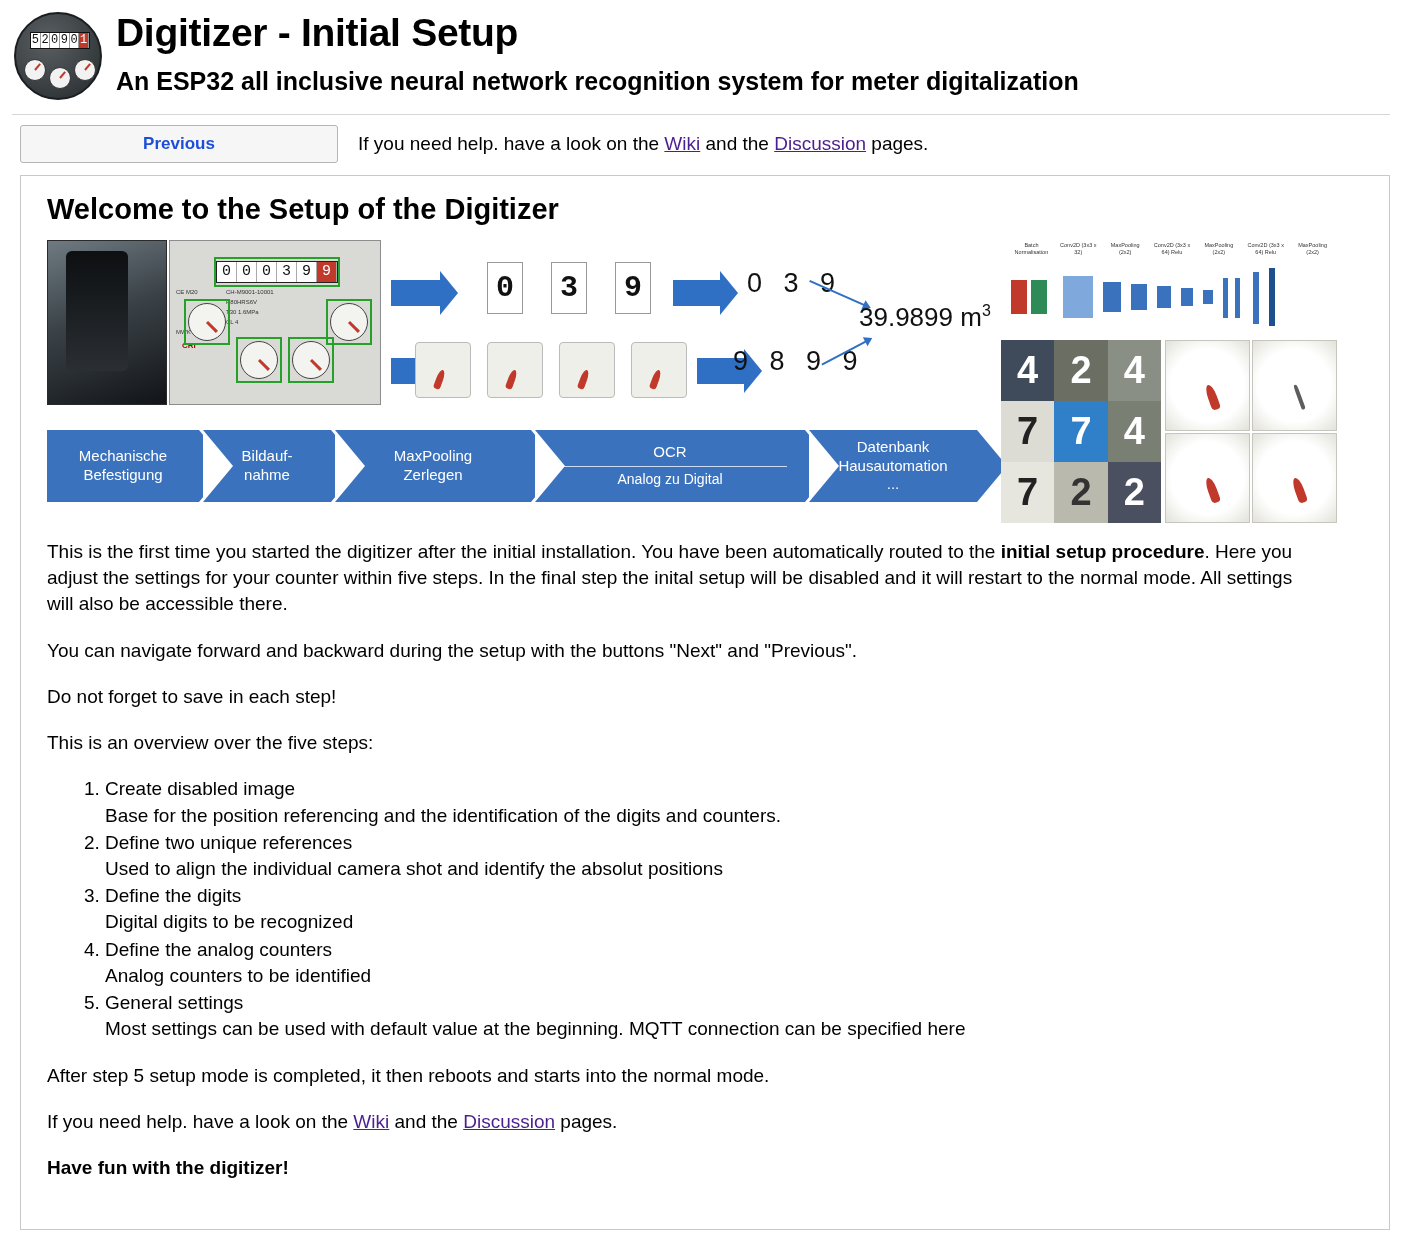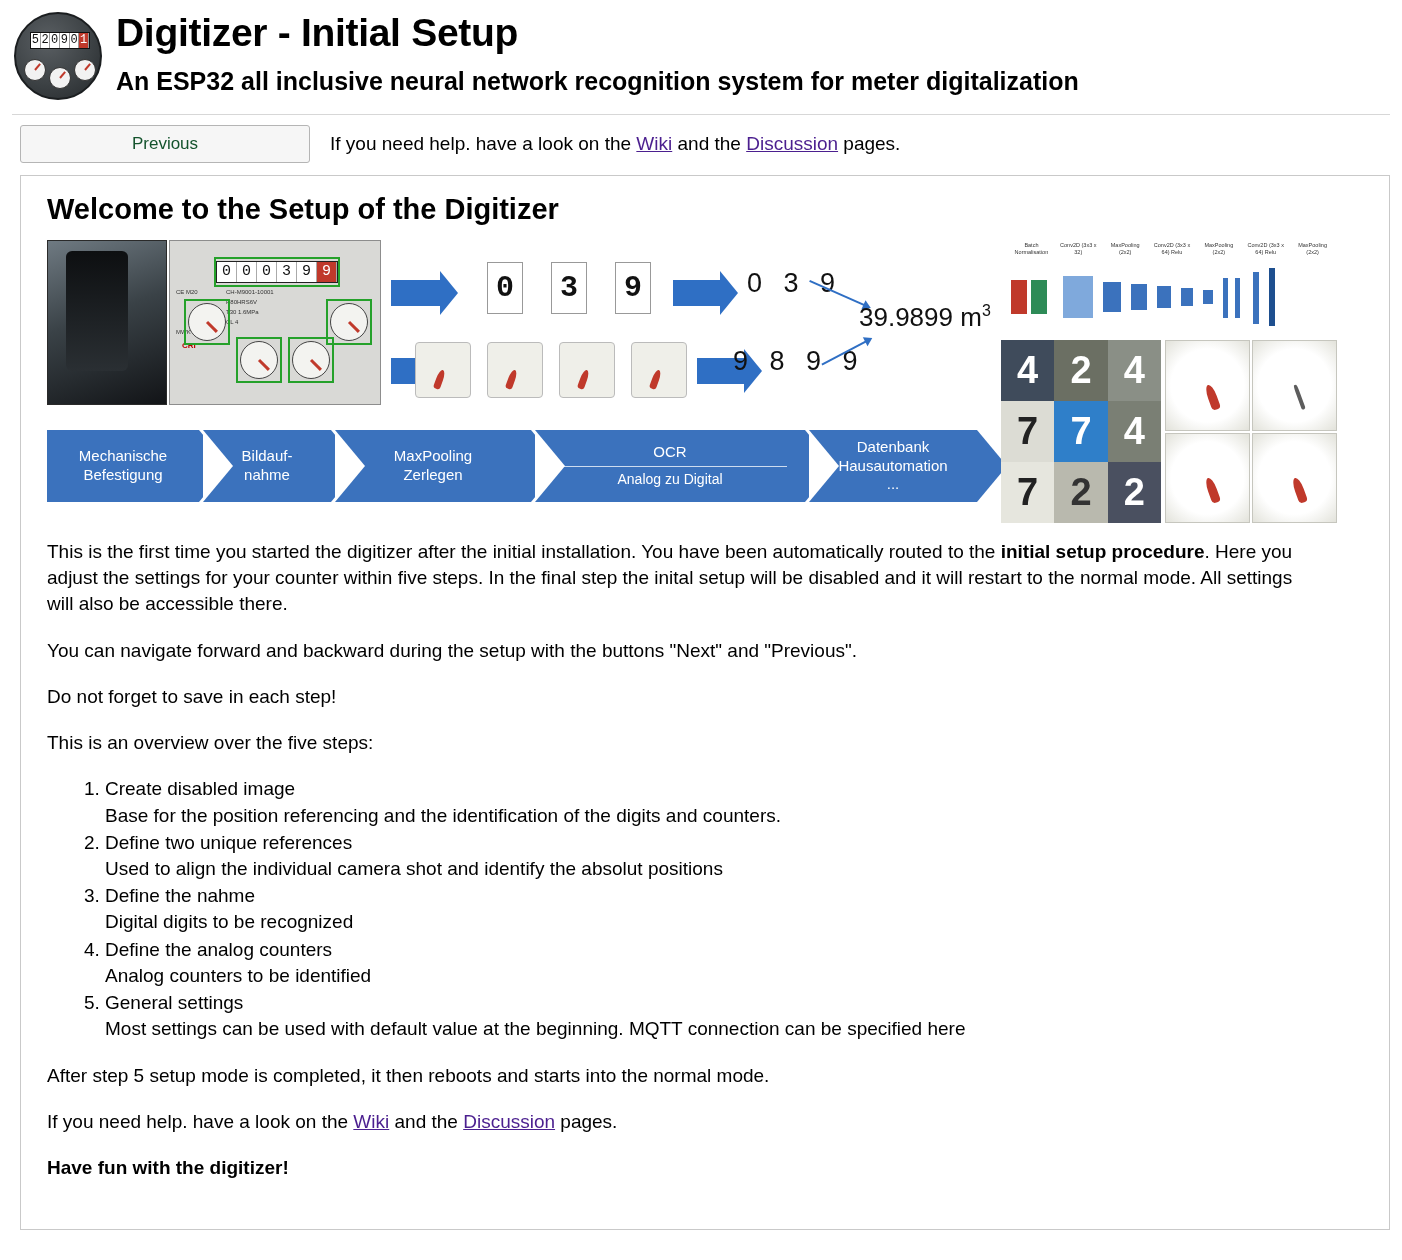--- a/index.html
+++ b/index.html
@@ -96,23 +96,24 @@
     font-family: "Liberation Sans", sans-serif;
     font-size: 17px;
     height: 38px;
     border: 1px solid #b5b5b5;
     border-radius: 3px;
     cursor: pointer;
     padding: 0 10px;
     text-align: center;
   }
   .btn-prev {
-    width: 290px;
+    width: 318px;
     background: #f6f6f6;
-    color: #14532d;
+    color: #1d4ed8;
+    font-weight: bold;
   }
   .btn-next {
     width: 290px;
     background: #d8d8d8;
     color: #000;
   }
   .help-text {
     font-size: 19px;
     margin-left: 14px;
     white-space: nowrap;
@@ -525,21 +526,21 @@
       <ol class="steps">
         <li>
           <span>Create disabled image</span>
           <span class="sub">Base for the position referencing and the identification of the digits and counters.</span>
         </li>
         <li>
           <span>Define two unique references</span>
           <span class="sub">Used to align the individual camera shot and identify the absolut positions</span>
         </li>
         <li>
-          <span>Define the nahme</span>
+          <span>Define the digits</span>
           <span class="sub">Digital digits to be recognized</span>
         </li>
         <li>
           <span>Define the analog counters</span>
           <span class="sub">Analog counters to be identified</span>
         </li>
         <li>
           <span>General settings</span>
           <span class="sub">Most settings can be used with default value at the beginning. MQTT connection can be specified here</span>
         </li>

